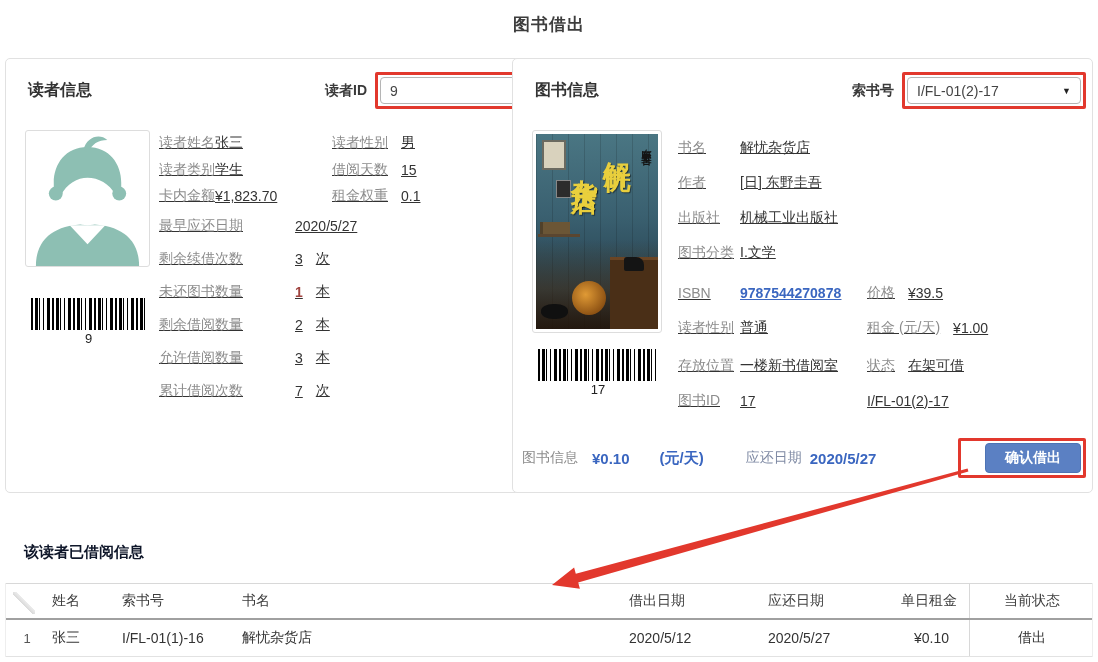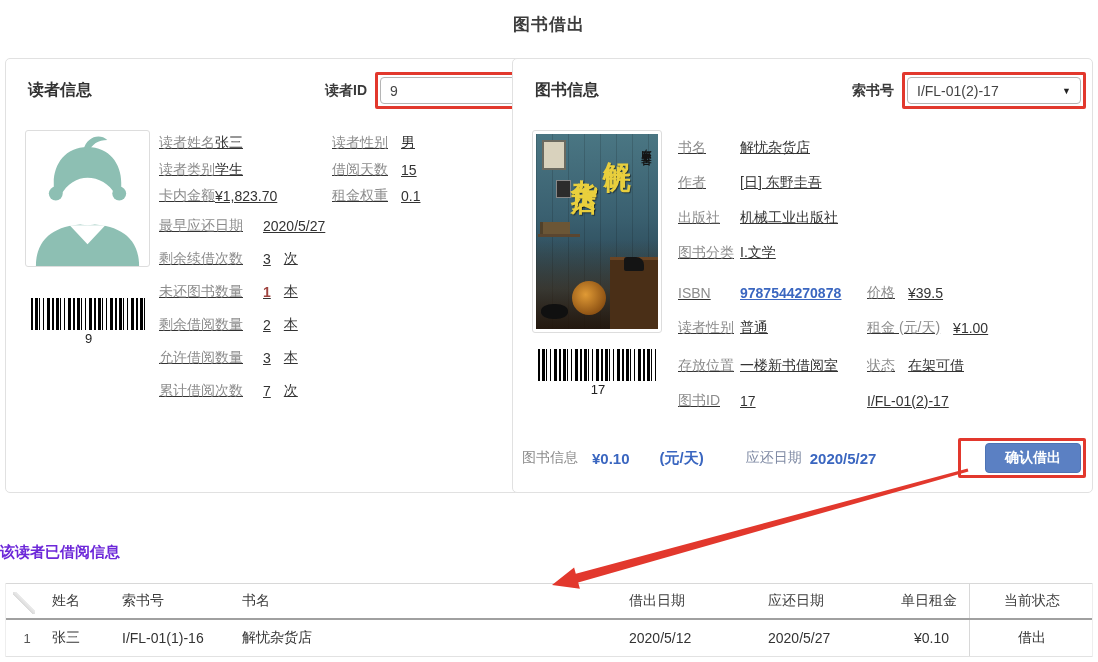--- a/index.html
+++ b/index.html
@@ -57,39 +57,39 @@
 
   
   .fields{flex:1;min-width:0;}
   .frow{display:grid;align-items:center;text-decoration:underline;}
   .lbl{color:var(--label-gray);font-size:14px;white-space:nowrap;}
   .val{color:var(--value-dark);font-size:14px;white-space:nowrap;}
   .pair2{display:flex;align-items:center;gap:13px;white-space:nowrap;}
   .reader-fields .frow{height:26.5px;}
   .reader-fields .frow:nth-child(n+4){height:33px;}
   .reader-fields .frow.pair{grid-template-columns:56px 117px 1fr;}
-  .reader-fields .frow.single{grid-template-columns:104px 1fr;}
+  .reader-fields .frow.single{grid-template-columns:104px 1fr;gap:32px;}
   .unit-wrap{display:flex;align-items:center;gap:13px;}
   .val.danger{color:var(--danger-red);font-weight:bold;}
   .book-fields .frow{height:35px;grid-template-columns:62px 127px 1fr;}
   .book-fields .frow.isbn-row{margin-top:5px;}
   .book-fields .frow.loc-row{margin-top:3px;}
   .val.link{color:var(--accent-blue);font-weight:bold;text-decoration:underline;cursor:pointer;}
 
   
   .book-footer{position:absolute;left:9px;right:6px;bottom:14px;display:flex;align-items:center;}
   .bf-label{color:var(--label-gray);font-size:14px;}
   .bf-blue{color:var(--accent-blue);font-weight:bold;font-size:15px;}
   .bf-duelabel{color:#7f8aa4;font-size:14px;}
   .gap14{margin-left:14px;} .gap18{margin-left:18px;padding-left:12px;} .gap42{margin-left:42px;} .gap8{margin-left:8px;}
   .confirm-btn{background:var(--button-blue);border:1px solid #4d73b4;color:#fff;font-weight:bold;font-size:14px;font-family:inherit;padding:5px 19px;border-radius:4px;cursor:pointer;margin-left:22px;}
   .btn-frame{margin-left:auto;}
 
   
-  .sec-title{position:absolute;left:0;top:543px;font-size:15px;font-weight:bold;color:#6d28d9;}
+  .sec-title{position:absolute;left:24px;top:543px;font-size:15px;font-weight:bold;color:#0f172a;}
   .btable{position:absolute;left:5px;top:583px;width:1088px;border-left:1px solid #eee;border-right:1px solid #eee;font-size:14px;}
   .trow,.thead{display:grid;grid-template-columns:42px 70px 120px 383px 142px 138px 68px 125px;align-items:center;height:37px;}
   .thead{border-top:1px solid #d8d8d8;border-bottom:2px solid #a0a0a0;color:#3d3d3d;}
   .trow{border-bottom:1px solid #e2e2e2;color:#333;}
   .cell{white-space:nowrap;overflow:hidden;}
   .c1,.c2,.c3{padding-left:4px;}
   .c4{padding-left:8px;} .c5{padding-left:5px;}
   .c6{text-align:right;padding-right:20px;}
   .c7{text-align:center;border-left:1px solid #d8d8d8;height:100%;display:flex;align-items:center;justify-content:center;}
   .c0{text-align:center;color:#555;font-size:13px;position:relative;height:100%;}

